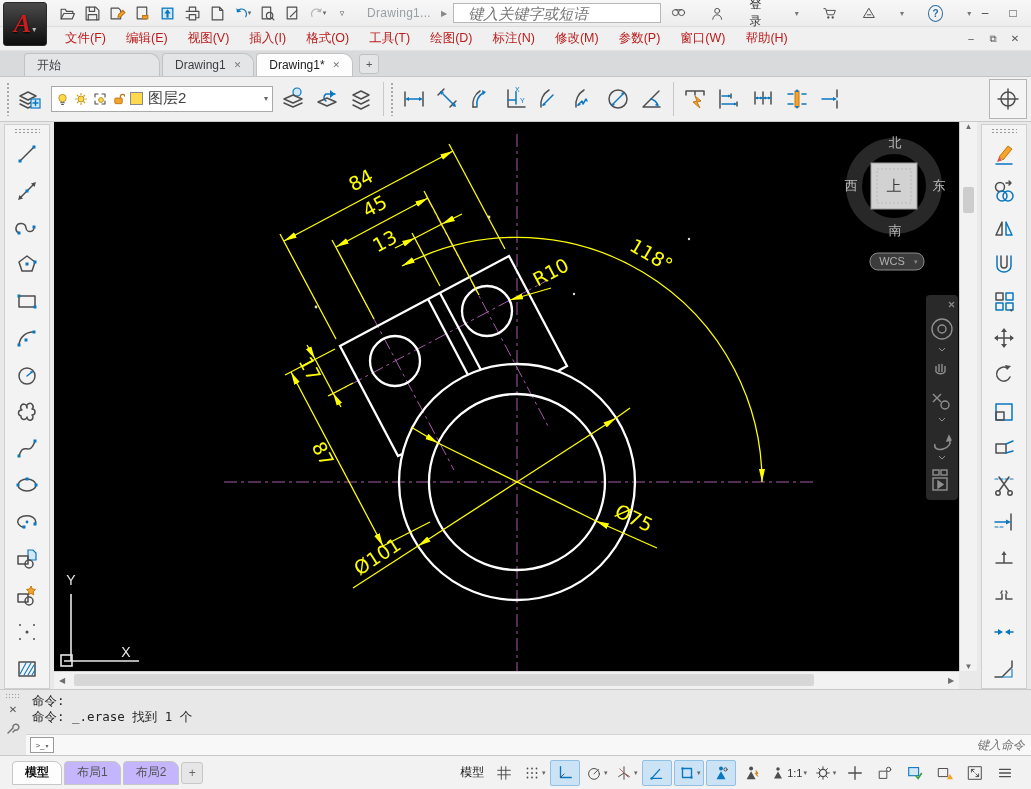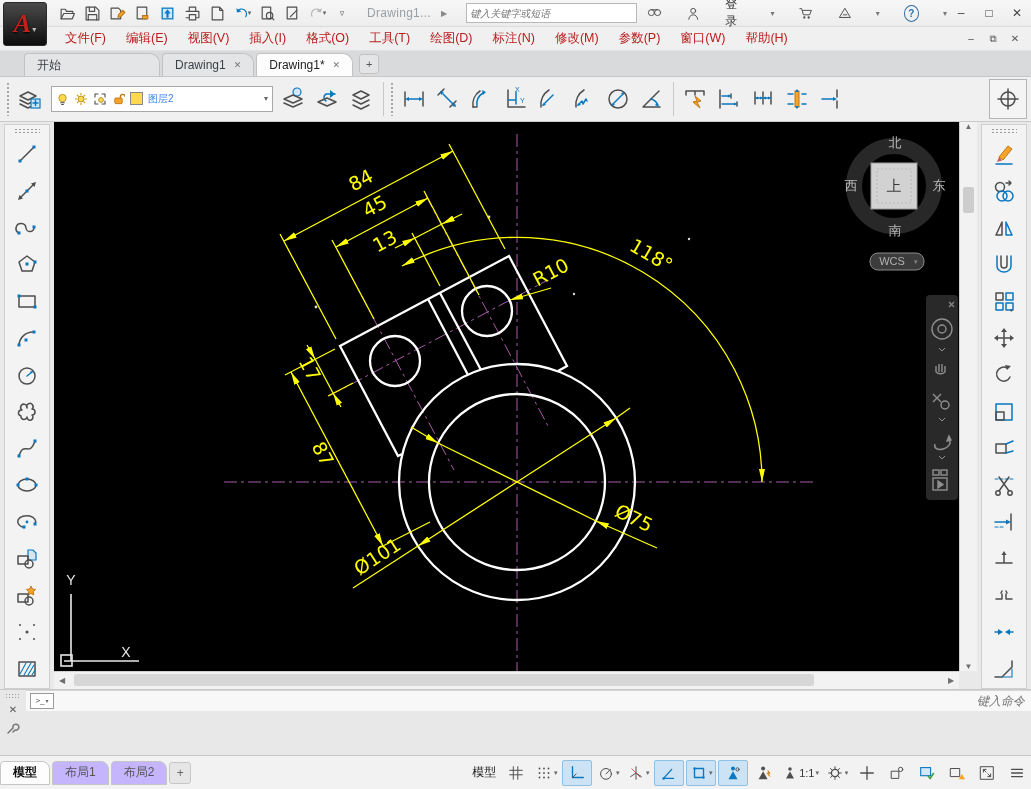--- a/index.html
+++ b/index.html
@@ -9,21 +9,21 @@
   .titlebar{height:26px;display:flex;align-items:center;background:linear-gradient(#f7f7f7,#ededed);border-bottom:1px solid #dcdcdc;padding-left:50px;position:relative;z-index:5;}
   .appbtn{position:absolute;left:3px;top:2px;width:42px;height:42px;background:linear-gradient(#4a4a4a,#0d0d0d);border:1px solid #2a2a2a;border-radius:3px;display:flex;align-items:center;justify-content:center;z-index:9;}
   .appbtn .alogo{color:#c81e1e;font-family:"Liberation Serif","DejaVu Serif",serif;font-weight:bold;font-style:italic;font-size:26px;line-height:1;text-shadow:0 1px 2px #000;}
   .appbtn .acaret{color:#bbb;font-size:8px;margin-left:1px;margin-top:10px;}
   .qat{display:flex;align-items:center;gap:3px;margin-left:6px;}
   .qbtn{width:22px;height:20px;display:flex;align-items:center;justify-content:center;border-radius:2px;}
   .qbtn svg{display:block;}
   .qcaret{font-size:7px;color:#666;margin-left:-2px;}
   .doctitle{color:#98a0a6;font-size:12px;margin-left:14px;letter-spacing:.3px;}
   .playglyph{color:#888;font-size:8px;margin:0 6px 0 10px;}
-  .searchbox{width:178px;height:18px;border:1px solid #b8b8b8;background:#fff;font-size:10px;font-style:italic;color:#999;padding:0 3px;outline:none;font-family:inherit;margin-left:13px;}
+  .searchbox{width:178px;height:18px;border:1px solid #b8b8b8;background:#fff;font-size:15px;font-style:italic;color:#999;padding:0 14px;outline:none;font-family:inherit;}
   .tbicons{display:flex;align-items:center;gap:24px;margin-left:10px;color:#444;}
   .signin{font-size:12px;color:#333;margin-left:2px;}
   .tcaret{font-size:8px;color:#777;}
   .winctl{margin-left:auto;display:flex;align-items:center;}
   .winbtn{width:28px;height:22px;display:flex;align-items:center;justify-content:center;color:#444;font-size:12px;}
   
   .menubar{height:24px;display:flex;align-items:center;background:#f0f0f0;padding-left:55px;border-bottom:1px solid #e2e2e2;}
   .menu{font-size:12.5px;color:#b91c1c;padding:3px 10px;white-space:nowrap;}
   .docctl{margin-left:auto;display:flex;gap:2px;padding-right:6px;color:#555;}
   .docbtn{width:20px;height:18px;display:flex;align-items:center;justify-content:center;font-size:10px;}
@@ -32,21 +32,21 @@
   .ftab{height:22px;display:flex;align-items:center;gap:8px;padding:0 12px;font-size:12px;color:#3a3f44;background:#e4e5e7;border:1px solid #c2c2c2;border-bottom:none;border-radius:4px 10px 0 0;}
   .ftab.start{width:110px;}
   .ftab.active{background:#fdfdfd;color:#222;}
   .ftab .x{font-size:9px;color:#777;}
   .newtab{width:18px;height:18px;margin:0 0 2px 4px;background:#e4e5e7;border:1px solid #c2c2c2;border-radius:3px;display:flex;align-items:center;justify-content:center;font-size:11px;color:#555;}
   
   .ribbon{height:45px;background:#f0f0f0;display:flex;align-items:center;border-bottom:1px solid #c9c9c9;padding:0 4px;}
   .grip-v{width:5px;height:34px;margin:0 2px;background-image:radial-gradient(#a8a8a8 1px,transparent 1px);background-size:4px 4px;}
   .tbtn{width:34px;height:36px;display:flex;align-items:center;justify-content:center;border-radius:2px;}
   .layercombo{height:24px;width:212px;background:#fff;border:1px solid #a9a9a9;display:flex;align-items:center;gap:5px;padding:0 4px;margin:0 4px;}
-  .layercombo .lname{font-size:10px;color:#3b82f6;flex:1;}
+  .layercombo .lname{font-size:15px;color:#404040;flex:1;}
   .layercombo .caret{color:#666;font-size:8px;}
   .sep{width:1px;height:34px;background:#c8c8c8;margin:0 4px;}
   .dimtb{display:flex;align-items:center;}
   .boxbtn{width:36px;height:38px;border:1px solid #b5b5b5;background:#f4f4f4;display:flex;align-items:center;justify-content:center;margin-left:6px;}
   
   .main{display:flex;height:567px;background:#e9e9e9;}
   .strip{width:54px;background:#e9e9e9;display:flex;justify-content:center;}
   .palette{width:44px;margin-top:2px;background:#f3f3f3;border:1px solid #cfcfcf;display:flex;flex-direction:column;align-items:center;padding-top:3px;}
   .grip-h{width:26px;height:6px;margin-bottom:2px;background-image:radial-gradient(#9a9a9a 1px,transparent 1px);background-size:4px 3px;}
   .pbtn{width:34px;height:34px;margin:1.5px 0;display:flex;align-items:center;justify-content:center;border-radius:2px;}
@@ -62,21 +62,21 @@
   .cmdpanel{height:68px;background:#e8e8e8;border-top:1px solid #c9c9c9;display:flex;}
   .cmdrail{width:26px;display:flex;flex-direction:column;align-items:center;padding-top:3px;gap:6px;}
   .cmdgrip{width:16px;height:5px;background-image:radial-gradient(#9a9a9a 1px,transparent 1px);background-size:3px 3px;}
   .cmdx{color:#555;font-size:10px;}
   .cmdbody{flex:1;display:flex;flex-direction:column;}
   .cmdhist{flex:1;padding:3px 6px;font-family:"DejaVu Sans Mono","DejaVu Sans",monospace;font-size:12.5px;color:#222;line-height:16px;}
   .cmdinput{height:20px;background:#f8f8f8;border-top:1px solid #d5d5d5;display:flex;align-items:center;padding:0 4px;gap:4px;}
   .cmdico{width:22px;height:14px;border:1px solid #9a9a9a;background:#fff;font-size:8px;color:#444;display:flex;align-items:center;justify-content:center;gap:1px;}
   .cmdfield{flex:1;border:none;background:transparent;outline:none;font-style:italic;font-size:12px;color:#8a8a8a;font-family:inherit;text-align:right;}
   
-  .bottombar{height:34px;background:#f2f2f2;border-top:1px solid #c8c8c8;display:flex;align-items:center;padding:0 0;}
+  .bottombar{height:34px;background:#f2f2f2;border-top:1px solid #c8c8c8;display:flex;align-items:center;padding:0 12px;}
   .ltab{height:22px;padding:0 12px;display:flex;align-items:center;font-size:12px;color:#555;background:#c4b5fd;border:1px solid #c6c6c6;border-radius:4px 8px 0 0;margin-right:2px;}
   .ltab.active{background:#fdfdfd;color:#111;font-weight:bold;}
   .lplus{width:20px;height:20px;display:flex;align-items:center;justify-content:center;font-size:12px;color:#666;background:#e6e6e6;border:1px solid #c6c6c6;border-radius:3px;}
   .statusright{margin-left:auto;display:flex;align-items:center;gap:2px;}
   .sbtn{height:24px;min-width:24px;display:flex;align-items:center;justify-content:center;border-radius:2px;padding:0 2px;gap:1px;}
   .sbtn.on{background:#cbe3f5;border:1px solid #8fc1e4;}
   .slabel{font-size:12px;color:#222;padding:0 4px;}
   .scaret{font-size:7px;color:#666;}
   .scale-label{font-size:11px;color:#333;}
   
@@ -768,20 +768,24 @@
 
   <div class="cmdpanel">
     <div class="cmdrail">
       <div class="cmdgrip"></div>
       <span class="cmdx">✕</span>
       <svg width="14" height="14" viewBox="0 0 14 14">
           <path d="M2,12 L7,7 a3,3 0 1 1 2,2 L7,11" fill="none" stroke="#777" stroke-width="1.5" stroke-linecap="round"></path>
         </svg>
     </div>
     <div class="cmdbody">
+      <div class="cmdhist">
+        <div>命令:</div>
+        <div>命令: _.erase 找到 1 个</div>
+      </div>
       <div class="cmdinput">
         <span class="cmdico">&gt;_<span style="font-size:6px;color:#666;">▾</span></span>
         <input class="cmdfield" placeholder="键入命令" style="">
       </div>
     </div>
   </div>
 
   <div class="bottombar">
     <div class="ltab active">模型</div>
     <div class="ltab">布局1</div>

